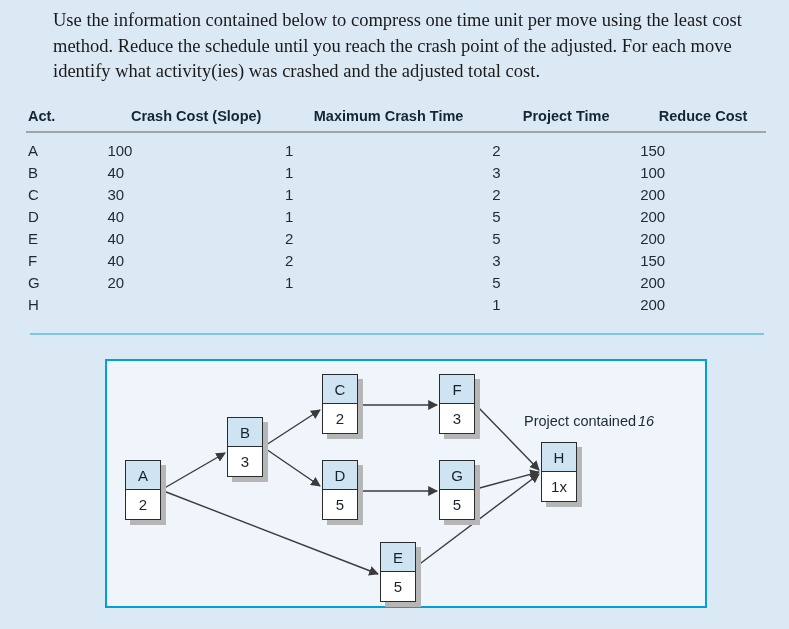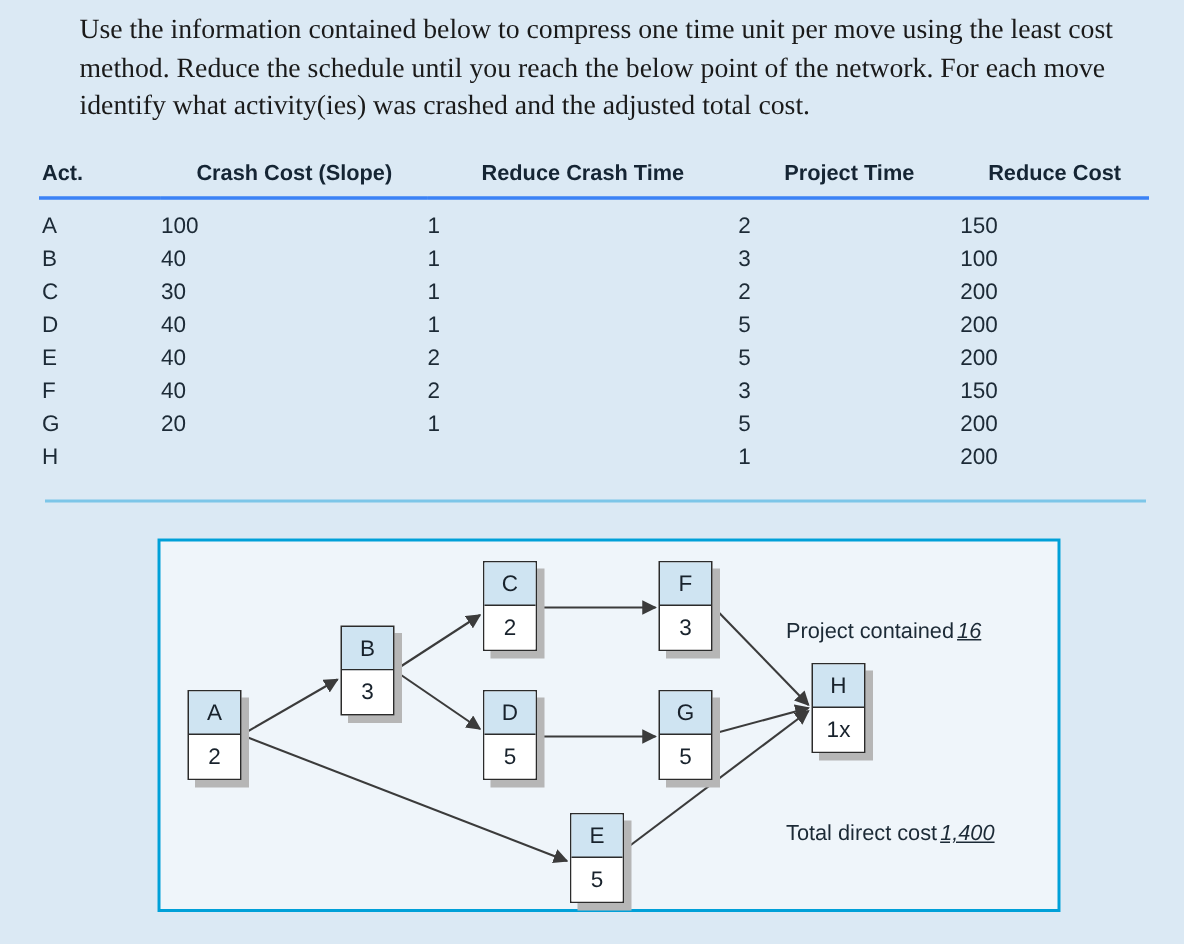--- a/index.html
+++ b/index.html
@@ -39,21 +39,21 @@
     border-collapse: collapse;
     font-size: 14px;
     color: #16212b;
   }
   table.crash thead th {
     font-family: "Liberation Sans", sans-serif;
     font-weight: bold;
     font-size: 14.5px;
     color: #152534;
     padding: 0 0 7px 0;
-    border-bottom: 2px solid #3b82f6;
+    border-bottom: 2px solid #a3a3a3;
     text-align: center;
     white-space: nowrap;
   }
   table.crash thead th.act-col,
   table.crash tbody td.act-col {
     text-align: left;
     padding-left: 2px;
   }
   table.crash tbody td {
     padding: 2.5px 0;
@@ -158,45 +158,44 @@
   
   .annotation {
     position: absolute;
     font-size: 14.5px;
     color: #1c2a36;
     white-space: nowrap;
     z-index: 4;
   }
   .annotation .val {
     font-style: italic;
-    text-decoration: underline;
     padding-left: 2px;
   }
   #annotation-duration { left: 417px; top: 52px; }
   #annotation-cost     { left: 417px; top: 187px; }
 </style>
 </head>
 <body>
 
-<div class="prompt">Use the information contained below to compress one time unit per move using the least cost method. Reduce the schedule until you reach the below point of the network. For each move identify what activity(ies) was crashed and the adjusted total cost.</div>
+<div class="prompt">Use the information contained below to compress one time unit per move using the least cost method. Reduce the schedule until you reach the crash point of the adjusted. For each move identify what activity(ies) was crashed and the adjusted total cost.</div>
 
 <div class="table-wrap">
   <table class="crash">
     <colgroup>
       <col class="col-act">
         <col class="col-slope">
         <col class="col-maxcrash">
       <col class="col-ntime">
         <col class="col-ncost">
     </colgroup>
     <thead>
       <tr>
         <th class="act-col">Act.</th>
         <th>Crash Cost (Slope)</th>
-        <th>Reduce Crash Time</th>
+        <th>Maximum Crash Time</th>
         <th>Project Time</th>
         <th>Reduce Cost</th>
       </tr>
     </thead>
     <tbody>
       <tr>
         <td class="act-col">A</td>
         <td>100</td>
         <td>1</td>
         <td>2</td>
@@ -331,18 +330,15 @@
       <div class="shadow"></div>
       <div class="body">
         <div class="top">H</div>
         <div class="bottom">1x</div>
       </div>
     </div>
 
     <div class="annotation" id="annotation-duration">
       <span>Project contained</span><span class="val">16</span>
     </div>
-    <div class="annotation" id="annotation-cost">
-      <span>Total direct cost</span><span class="val">1,400</span>
-    </div>
 
   </div>
 </div>
 
 </body></html>

